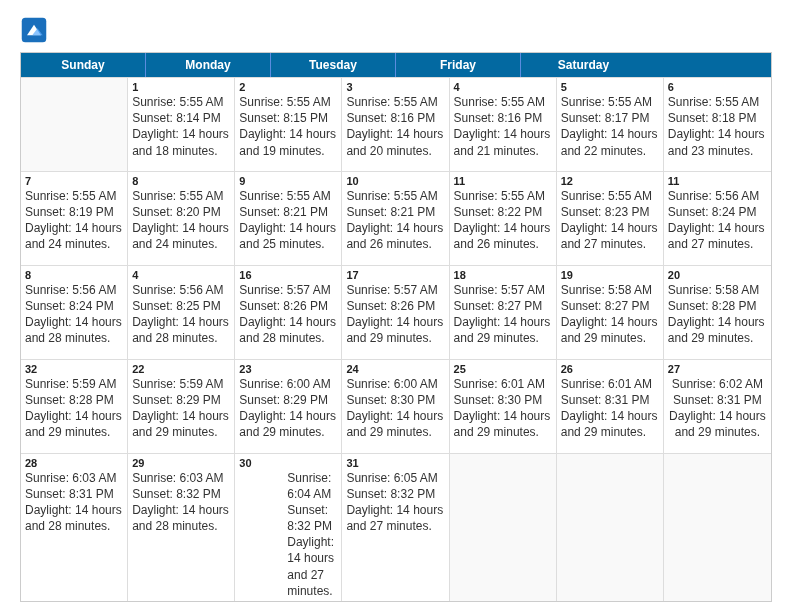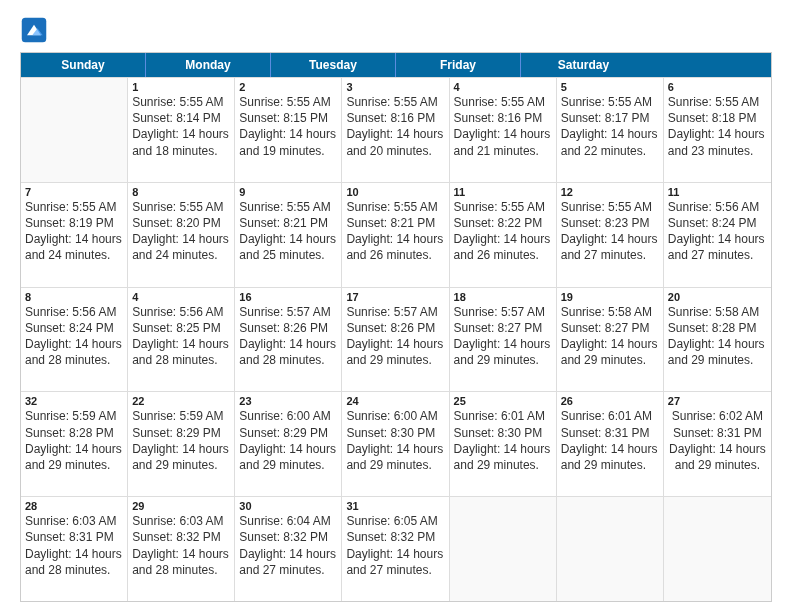--- a/index.html
+++ b/index.html
@@ -320,21 +320,21 @@
 Daylight: 14 hours and 28 minutes.</div>
           </div>
           <div class="cal-cell">
             <div class="cell-day">29</div>
             <div class="cell-info" style="white-space: pre-line;">Sunrise: 6:03 AM
 Sunset: 8:32 PM
 Daylight: 14 hours and 28 minutes.</div>
           </div>
           <div class="cal-cell">
             <div class="cell-day">30</div>
-            <div class="cell-info" style="white-space: pre-line;">Sunrise: 6:04 AM
+            <div class="cell-info" style="white-space: pre-line; margin-left: 48px;">Sunrise: 6:04 AM
 Sunset: 8:32 PM
 Daylight: 14 hours and 27 minutes.</div>
           </div>
           <div class="cal-cell">
             <div class="cell-day">31</div>
             <div class="cell-info" style="white-space: pre-line;">Sunrise: 6:05 AM
 Sunset: 8:32 PM
 Daylight: 14 hours and 27 minutes.</div>
           </div>
           <div class="cal-cell empty-cell"></div>

